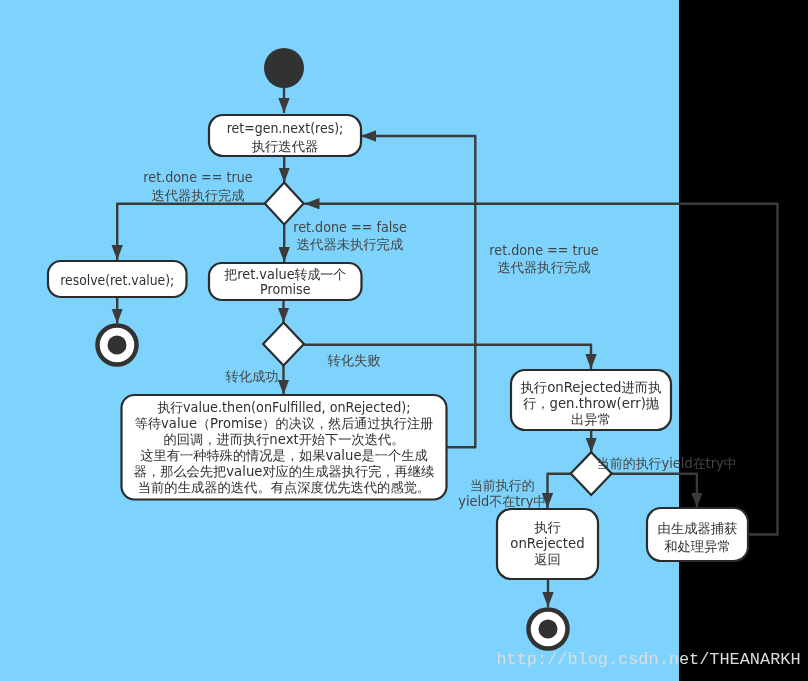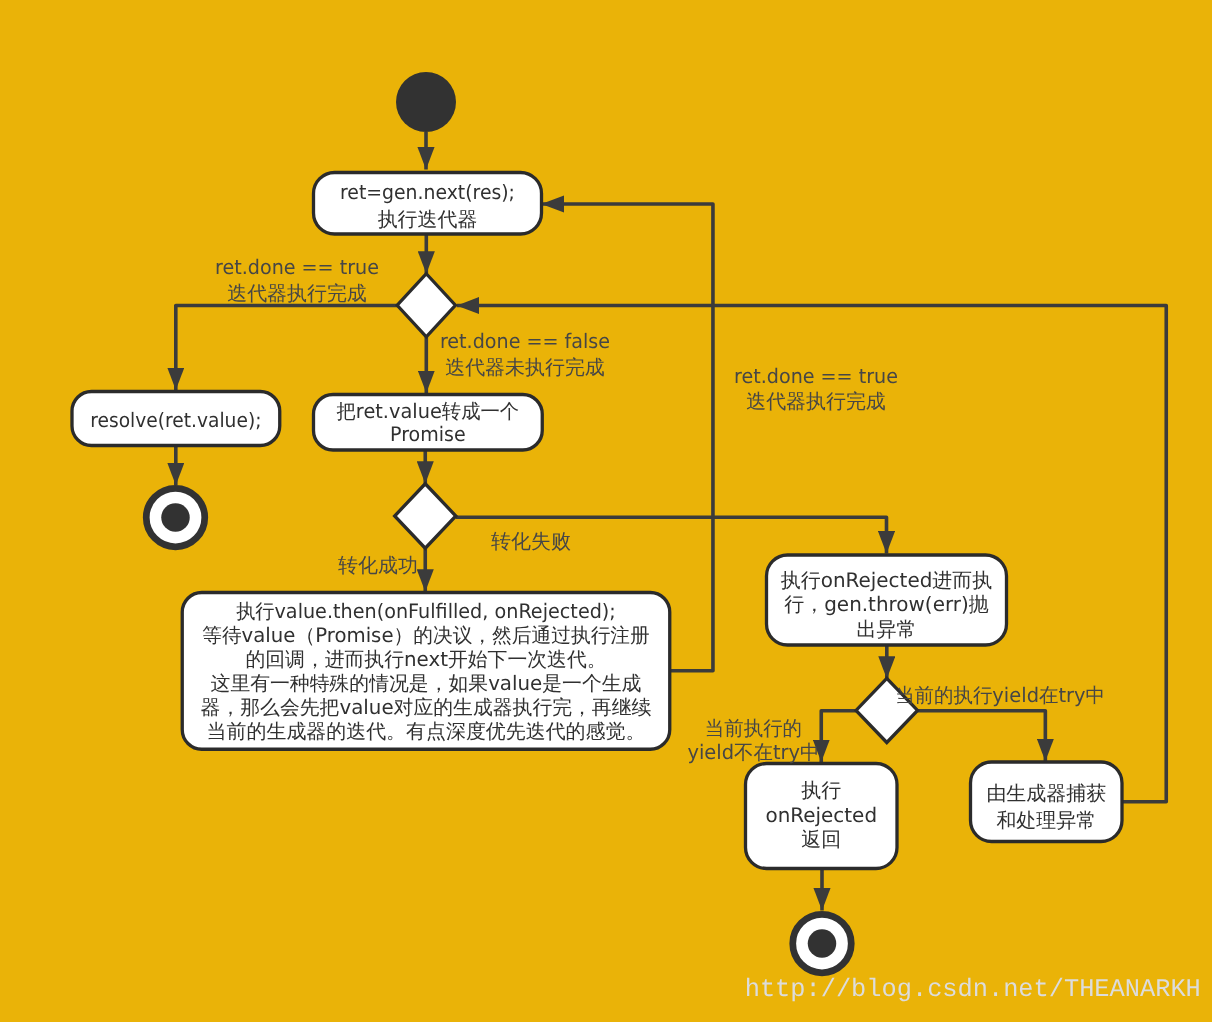--- a/index.html
+++ b/index.html
@@ -1,18 +1,18 @@
 <!DOCTYPE html>
 <html><head>
 <meta charset="utf-8">
 <style>
   html,body{margin:0;padding:0;background:#000;}
   body{width:808px;height:681px;overflow:hidden;
        font-family:"DejaVu Sans","Liberation Sans",sans-serif;}
-  #stage{position:relative;width:808px;height:681px;background:#eab308;}
+  #stage{position:relative;width:679px;height:681px;background:#7dd3fc;}
   svg text{-webkit-font-smoothing:antialiased;}
   #diagram{position:absolute;left:0;top:0;width:808px;height:681px;}
   .node-text{}
   .edge-label{}
   .watermark{font-family:"Liberation Mono","DejaVu Sans Mono",monospace;fill:#dcdcdc;}
 </style>
 </head>
 <body>
 
 <div id="stage">

